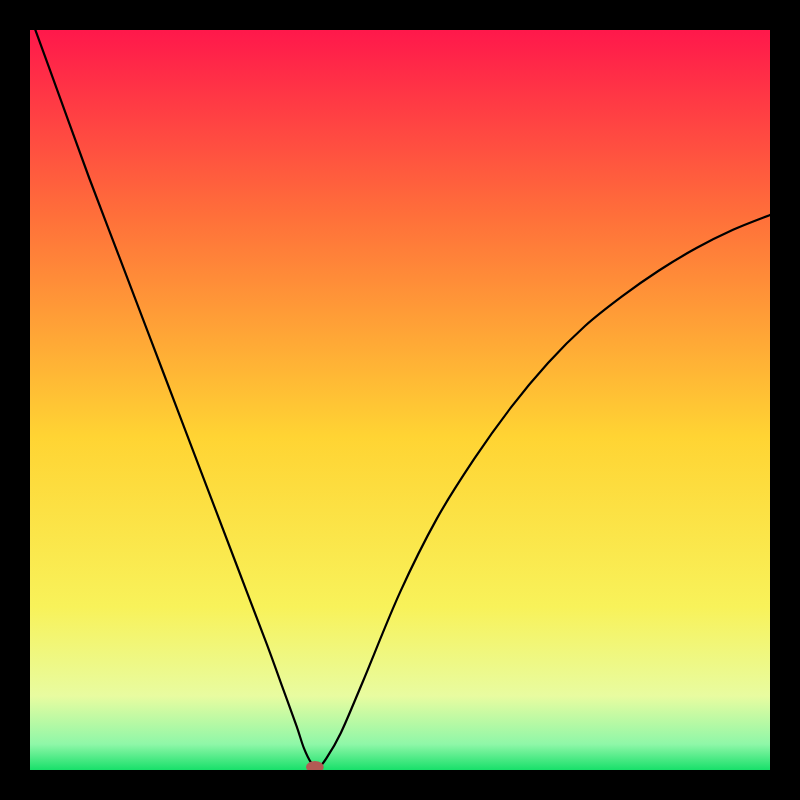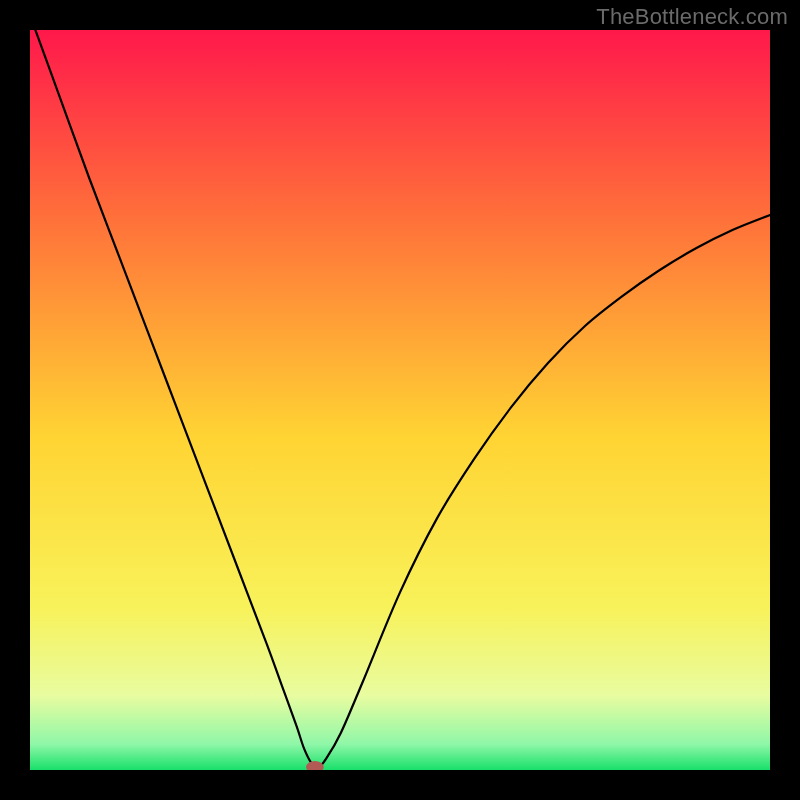--- a/index.html
+++ b/index.html
@@ -44,21 +44,20 @@
   }
   .marker {
     fill: #b25b54;
     stroke: none;
   }
 </style>
 </head>
 <body>
 
 <div class="frame">
-  <div class="watermark">TheBottleneck.com</div>
   <div class="plot-area">
     <svg id="chart-svg" width="740" height="740" viewBox="0 0 740 740" preserveAspectRatio="none">
       <defs>
         <linearGradient id="bg-grad" x1="0" y1="0" x2="0" y2="1">
             <stop offset="0%" stop-color="#ff184b"></stop>
             <stop offset="25%" stop-color="#ff6f3a"></stop>
             <stop offset="55.00000000000001%" stop-color="#ffd433"></stop>
             <stop offset="78%" stop-color="#f8f25a"></stop>
             <stop offset="90%" stop-color="#e8fca0"></stop>
             <stop offset="96.5%" stop-color="#8ff7a8"></stop>

